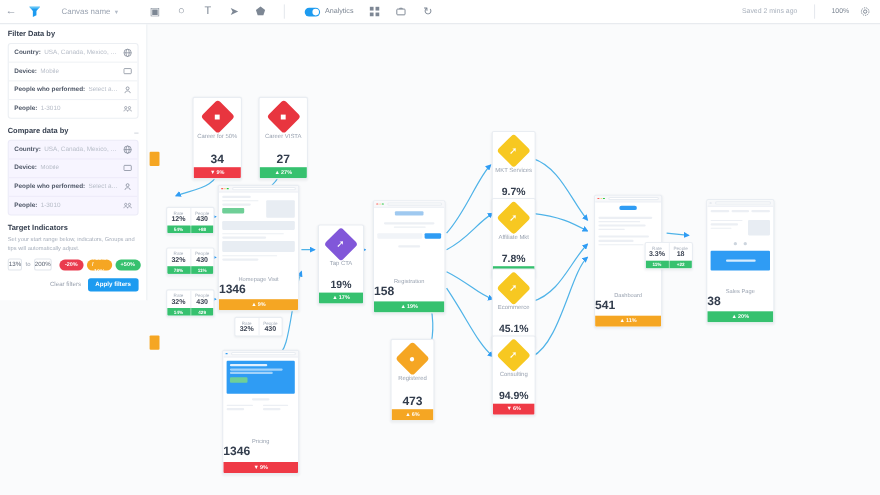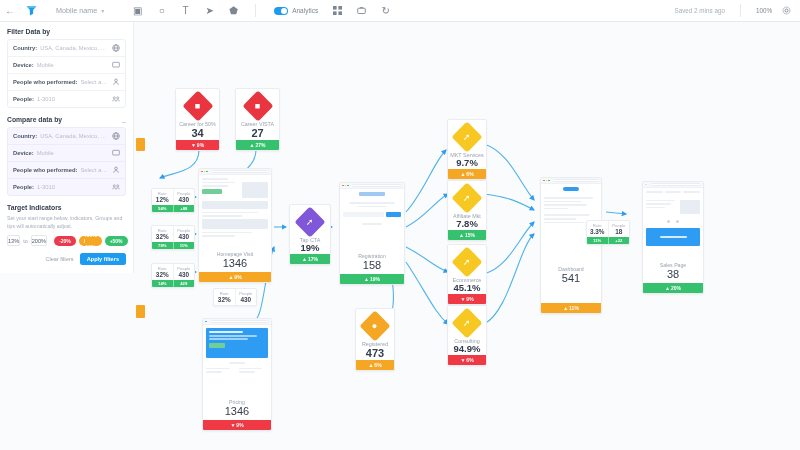--- a/index.html
+++ b/index.html
@@ -75,38 +75,38 @@
     box-shadow:0 1px 2px rgba(40,50,70,.06); overflow:hidden;
     display:flex; flex-direction:column; align-items:center;
   }
   .diamond { width:22px; height:22px; border-radius:3px; transform:rotate(45deg); margin:6px auto 4px auto;
              display:flex; align-items:center; justify-content:center; }
   .diamond > * { transform:rotate(-45deg); }
   .d-red { background:#e8353f; } .d-red2 { background:#e8353f; }
   .d-yellow { background:#f7c821; } .d-purple { background:#8157d9; } .d-orange { background:#f5a623; }
   .glyph { color:#fff; font-size:9px; line-height:1; }
   .n-label { font-size:5.4px; color:#9aa3b1; text-align:center; }
-  .n-value { font-size:11px; font-weight:bold; color:#333d4d; text-align:center; line-height:1.15; margin-top:0px; }
+  .n-value { font-size:11px; font-weight:bold; color:#333d4d; text-align:center; line-height:1.15; margin-top:12px; }
   .n-value.sm { font-size:9.5px; }
   .n-bar { width:100%; height:10px; display:flex; align-items:center; justify-content:center;
            font-size:5px; color:#fff; font-weight:bold; gap:1px; }
   .bar-red { background:#ef3a46; } .bar-green { background:#36c16f; } .bar-orange { background:#f5a623; }
   .arrow-d { font-size:5px; }
 
   
   .screen { background:#fff; border:1px solid #e9edf2; border-radius:2px; box-shadow:0 1px 2px rgba(40,50,70,.06); overflow:hidden; }
   .scr-bar { height:6px; background:#f7f8fa; border-bottom:1px solid #eef1f5; display:flex; align-items:center; padding:0 2px; gap:1px; }
   .dot { width:1.6px; height:1.6px; border-radius:50%; }
   .scr-url { flex:1; height:3px; background:#fff; border:1px solid #e9edf2; border-radius:2px; margin-left:2px; }
   .scr-body { padding:3px; }
   .ln { height:1.6px; background:#eceff4; border-radius:1px; margin-bottom:2px; }
   .blk { background:#e8edf3; border-radius:1px; }
   .btn-blue { background:#2f9cf4; border-radius:1px; }
   .foot-label { font-size:5.2px; color:#9aa3b1; text-align:center; margin-top:2px; }
-  .foot-value { font-size:11px; font-weight:normal; color:#333d4d; text-align:center; line-height:1.2; }
+  .foot-value { font-size:11px; font-weight:bold; color:#333d4d; text-align:left; line-height:1.2; }
 
   
   .pill { position:absolute; width:44px; background:#fff; border:1px solid #e9edf2; border-radius:2px;
           box-shadow:0 1px 2px rgba(40,50,70,.05); overflow:hidden; }
   .pill-top { display:flex; }
   .pill-col { flex:1; padding:1.5px 0; text-align:center; }
   .pill-col + .pill-col { border-left:1px solid #eef1f5; }
   .pk { font-size:4.2px; color:#aab2be; line-height:1.2; }
   .pv { font-size:6.4px; font-weight:bold; color:#3c4453; line-height:1.25; }
   .pill-bar { height:7px; background:#36c16f; display:flex; }
@@ -119,21 +119,21 @@
 
 <div class="topbar">
   <div class="tb-back">←</div>
   <div class="tb-logo">
     <svg width="13" height="13" viewBox="0 0 24 24" aria-hidden="true">
       <path d="M3 4h18l-6 7v7l-6 3v-10z" fill="#1d9bf0"></path>
       <path d="M3 4h18l-3 3H6z" fill="#5ec3f5"></path>
     </svg>
   </div>
   <div class="tb-name">
-    <span>Mobile name</span>
+    <span>Canvas name</span>
     <span class="tb-caret">▾</span>
   </div>
   <div class="tb-tools">
     <div class="tb-ico">▣</div>
     <div class="tb-ico">○</div>
     <div class="tb-ico">T</div>
     <div class="tb-ico">➤</div>
     <div class="tb-ico">⬟</div>
   </div>
   <div class="tb-sep"></div>
@@ -608,21 +608,21 @@
       <div class="scr-body" style="height:80px;">
         <div class="btn-blue" style="width:16px;height:4px;margin:0 auto 6px auto;border-radius:2px;"></div>
         <div class="ln" style="width:90%;"></div>
           <div class="ln" style="width:70%;"></div>
         <div class="ln" style="width:80%;"></div>
           <div class="ln" style="width:45%;margin-bottom:5px;"></div>
         <div class="ln" style="width:85%;"></div>
           <div class="ln" style="width:60%;"></div>
         <div class="ln" style="width:75%;"></div>
       </div>
-      <div style="padding:0 0 18px 0;width:100%;">
+      <div style="padding:0 0 2px 0;width:100%;">
         <div class="foot-label">Dashboard</div>
         <div class="foot-value">541</div>
       </div>
       <div class="n-bar bar-orange">
         <span class="arrow-d">▲</span>
         <span>11%</span>
       </div>
     </div>
   </div>
 

